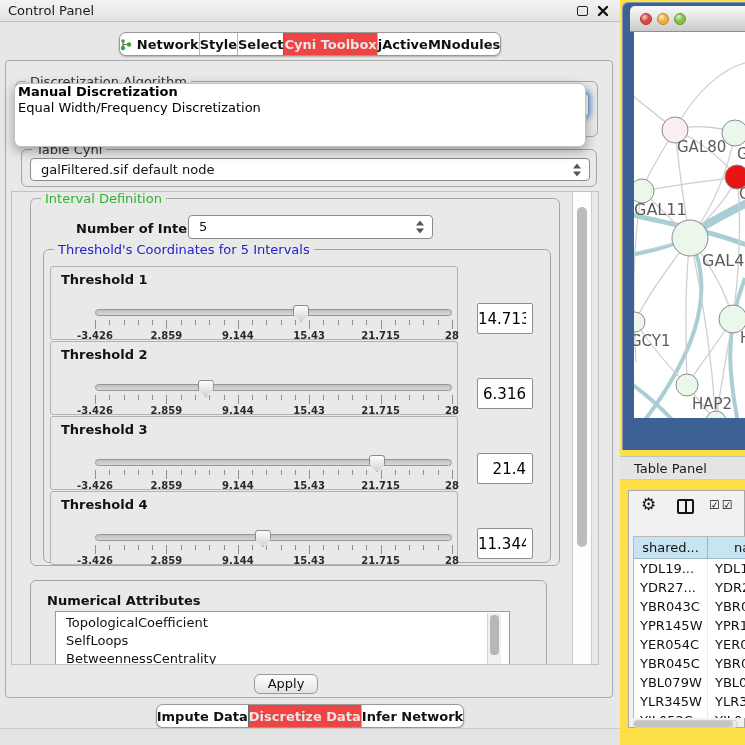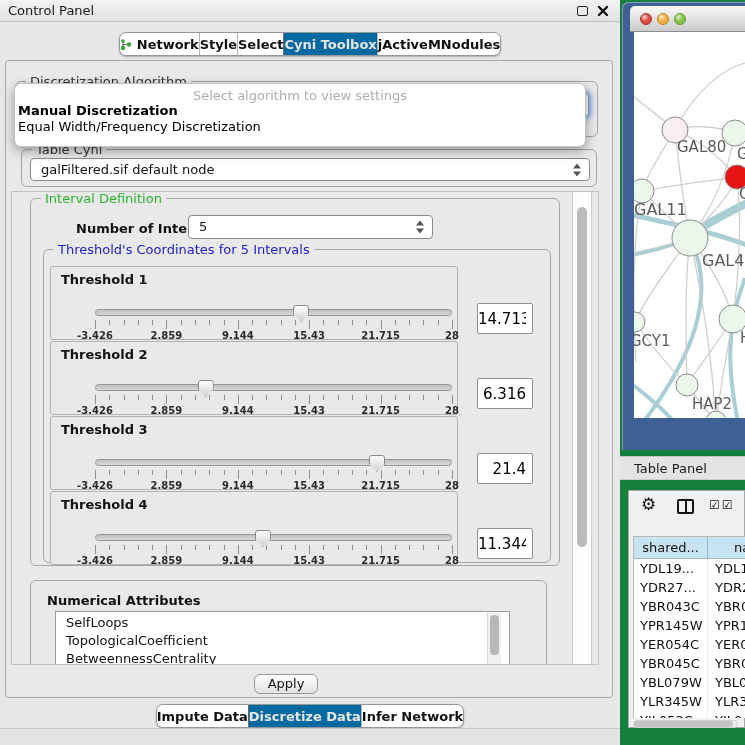--- a/index.html
+++ b/index.html
@@ -19,21 +19,21 @@
   #float-btn { position:absolute; left:577px; top:6px; width:11px; height:10px;
     border:1.6px solid #222; border-radius:2px; background:transparent; }
   #close-btn { position:absolute; left:597px; top:5px; width:12px; height:12px; }
 
   .tabs-row { position:absolute; left:0; width:620px; display:flex; justify-content:center; }
   .capsule { display:inline-flex; height:24px; background:#fff; border:1px solid #979797;
     border-radius:7px; overflow:hidden; box-shadow:0 1px 2px rgba(0,0,0,.25); }
   .seg { display:flex; align-items:center; gap:5px; padding:0 0; font-size:13px; font-weight:700;
     color:#111; border-left:1px solid #b3b3b3; white-space:nowrap; cursor:default; }
   .seg:first-child { border-left:none; }
-  .seg.sel { background:#0369a1; color:#e7e7e7; border-left-color:#696969; }
+  .seg.sel { background:#ef4444; color:#e7e7e7; border-left-color:#696969; }
 
   #main-panel { position:absolute; left:5px; top:60px; width:608px; height:638px;
     background:#e9e9e9; border:1px solid #a9a9a9; border-radius:4px; }
 
   .group-box { position:absolute; border:1px solid #a6a6a6; border-radius:6px; }
   .gb-label { position:absolute; top:-8px; left:10px; background:#e9e9e9; padding:0 4px;
     font-size:13px; white-space:nowrap; }
   .gb-green { color:#2cb52c; }
   .gb-blue  { color:#2222cc; }
   .gb-dark  { color:#333; }
@@ -95,21 +95,21 @@
   #apply-btn { position:absolute; left:248px; top:613px; width:64px; height:20px;
     background:linear-gradient(#fefefe,#e2e2e2); border:1px solid #999; border-radius:6px;
     font-size:13px; text-align:center; line-height:18px; }
 
   #bottom-strip { position:absolute; left:0; top:728px; width:620px; height:17px;
     border-top:1px solid #c9c9c9; background:#e3e3e3; }
 
   .net-ic { width:12px; height:13px; }
 
   
-  #right { position:absolute; left:620px; top:0; width:125px; height:745px; background:#15803d; }
+  #right { position:absolute; left:620px; top:0; width:125px; height:745px; background:#fde047; }
 
   #net-window { position:absolute; left:2px; top:2px; width:123px; height:448px;
     background:#3d6095; border-top-left-radius:6px;
     box-shadow:inset 1px 1px 0 rgba(255,255,255,.35); }
   #net-titlebar { position:absolute; left:8px; top:4px; right:0; height:26px;
     background:linear-gradient(#fafafa,#cbcbcb); border-bottom:1px solid #8f8f8f;
     border-top-left-radius:5px; }
   .light { position:absolute; top:7px; width:12px; height:12px; border-radius:50%; }
   #light-red { left:10px; background:radial-gradient(circle at 35% 30%, rgba(255,255,255,.75), rgba(255,255,255,0) 45%), #dd4a43; border:1px solid #a93a33; }
   #light-yellow { left:27px; background:radial-gradient(circle at 35% 30%, rgba(255,255,255,.75), rgba(255,255,255,0) 45%), #f0b03f; border:1px solid #bb872c; }
@@ -196,21 +196,20 @@
 
     <div class="group-box" id="td-group" style="left:15px; top:88px; width:576px; height:38px;">
       <span class="gb-label gb-dark">Table Cyni</span>
       <div class="combo" style="left:8px; top:8px; width:560px; height:23px;">
         <span>galFiltered.sif default node</span>
         <span class="spin"></span>
       </div>
     </div>
 
     <div id="popup">
-      <div class="pp-placeholder">Select algorithm to view settings</div>
       <div class="pp-item bold">Manual Discretization</div>
       <div class="pp-item">Equal Width/Frequency Discretization</div>
     </div>
 
     <div id="viewport">
 
       <div class="group-box" style="left:18px; top:6px; width:530px; height:368px;">
         <span class="gb-label gb-green">Interval Definition</span>
 
         <span class="noi-label bold-label">Number of Intervals</span>
@@ -387,22 +386,22 @@
           </div>
         </div>
       </div>
 
       <div class="group-box" style="left:18px; top:388px; width:517px; height:95px;">
         <span class="bold-label" style="position:absolute; left:16px; top:12px;">Numerical Attributes</span>
         <div id="attr-list">
           <div class="list-vscroll">
               <div class="vthumb"></div>
             </div>
-        <div>SelfLoops</div>
-            <div>TopologicalCoefficient</div>
+        <div>TopologicalCoefficient</div>
+            <div>SelfLoops</div>
             <div>BetweennessCentrality</div>
           </div>
       </div>
 
       <div id="vp-scroll">
         <div id="vp-thumb"></div>
       </div>
     </div>
 
     <div id="apply-btn">Apply</div>

